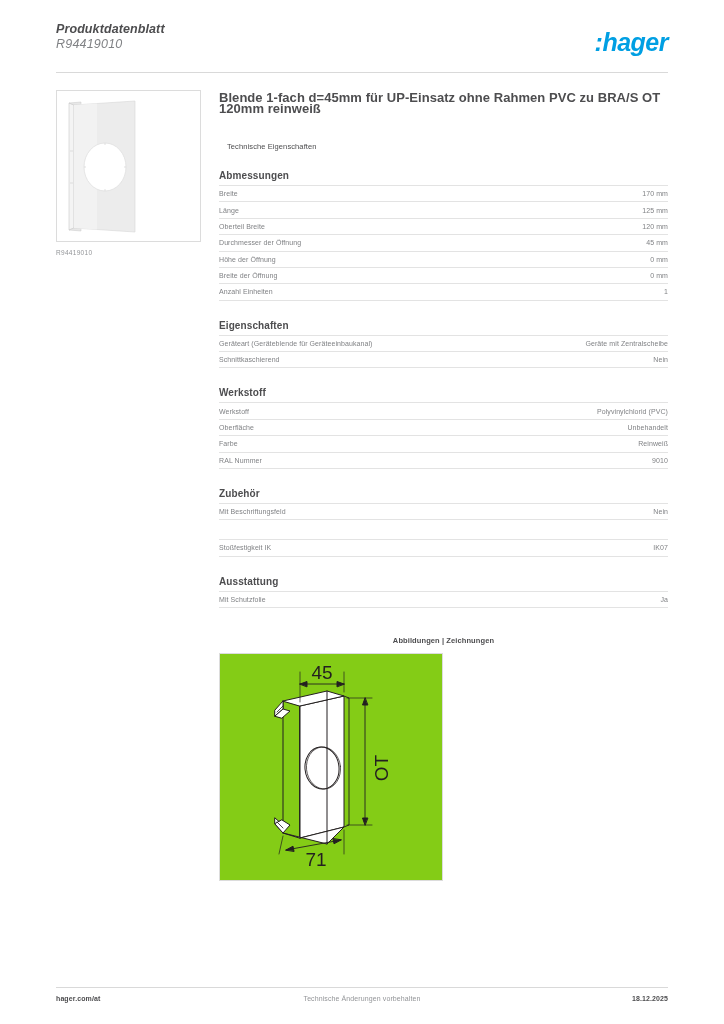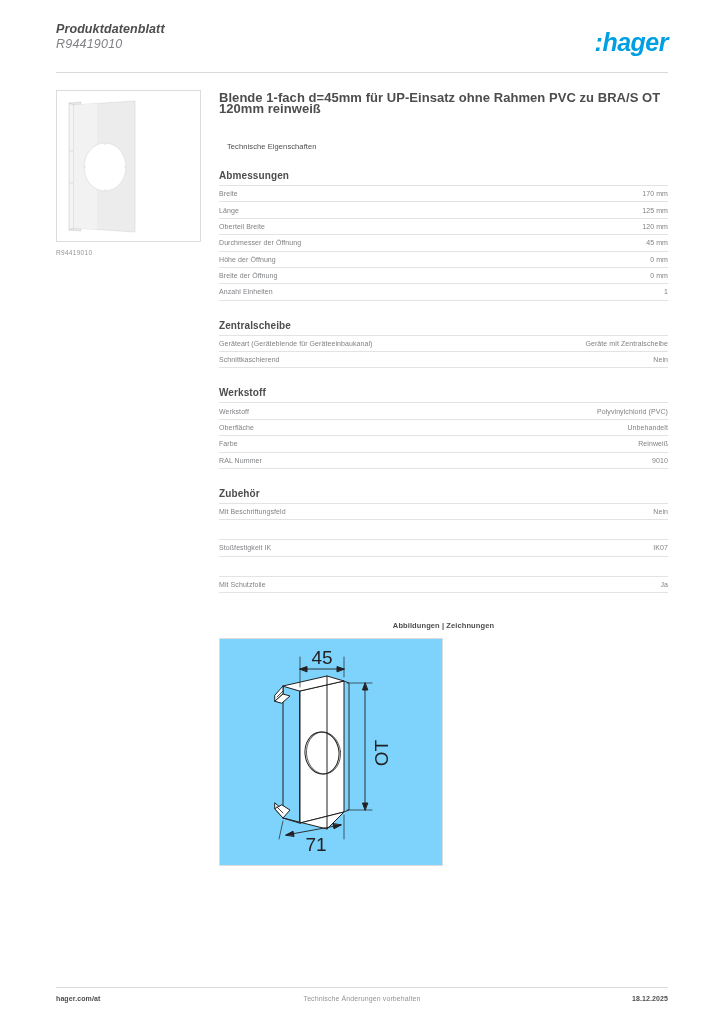--- a/index.html
+++ b/index.html
@@ -177,21 +177,21 @@
     color: #4d4d4f;
     letter-spacing: 0.1px;
     text-align: center;
   }
   .draw-frame {
     margin-top: 8px;
     width: 224px;
     height: 228px;
     border: 1px solid #dcdcdc;
     box-sizing: border-box;
-    background: #7dd3fc;
+    background: #84cc16;
     position: relative;
   }
   .draw-frame svg {
     position: absolute;
     left: 0;
     top: 0;
   }
 
   
   .footer-rule {
@@ -310,21 +310,21 @@
                 <td class="v">0 mm</td>
               </tr>
               <tr>
                 <td class="k">Anzahl Einheiten</td>
                 <td class="v">1</td>
               </tr>
             </tbody>
           </table>
         </div>
         <div class="spec-group">
-          <div class="group-title">Zentralscheibe</div>
+          <div class="group-title">Eigenschaften</div>
           <table class="spec-table">
             <tbody>
               <tr>
                 <td class="k">Geräteart (Geräteblende für Geräteeinbaukanal)</td>
                 <td class="v">Geräte mit Zentralscheibe</td>
               </tr>
               <tr>
                 <td class="k">Schnittkaschierend</td>
                 <td class="v">Nein</td>
               </tr>
@@ -369,20 +369,21 @@
           <table class="spec-table">
             <tbody>
               <tr>
                 <td class="k">Stoßfestigkeit IK</td>
                 <td class="v">IK07</td>
               </tr>
             </tbody>
           </table>
         </div>
         <div class="spec-group">
+          <div class="group-title">Ausstattung</div>
           <table class="spec-table">
             <tbody>
               <tr>
                 <td class="k">Mit Schutzfolie</td>
                 <td class="v">Ja</td>
               </tr>
             </tbody>
           </table>
         </div>
       </div>

